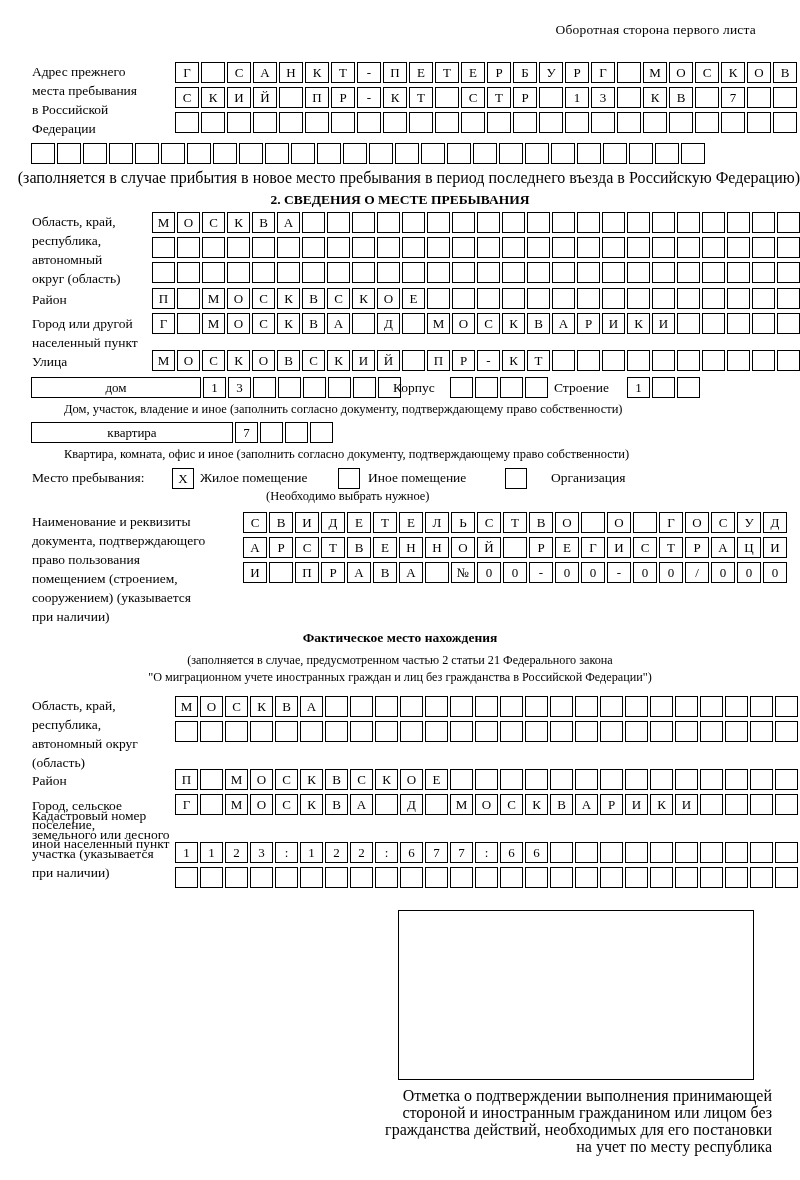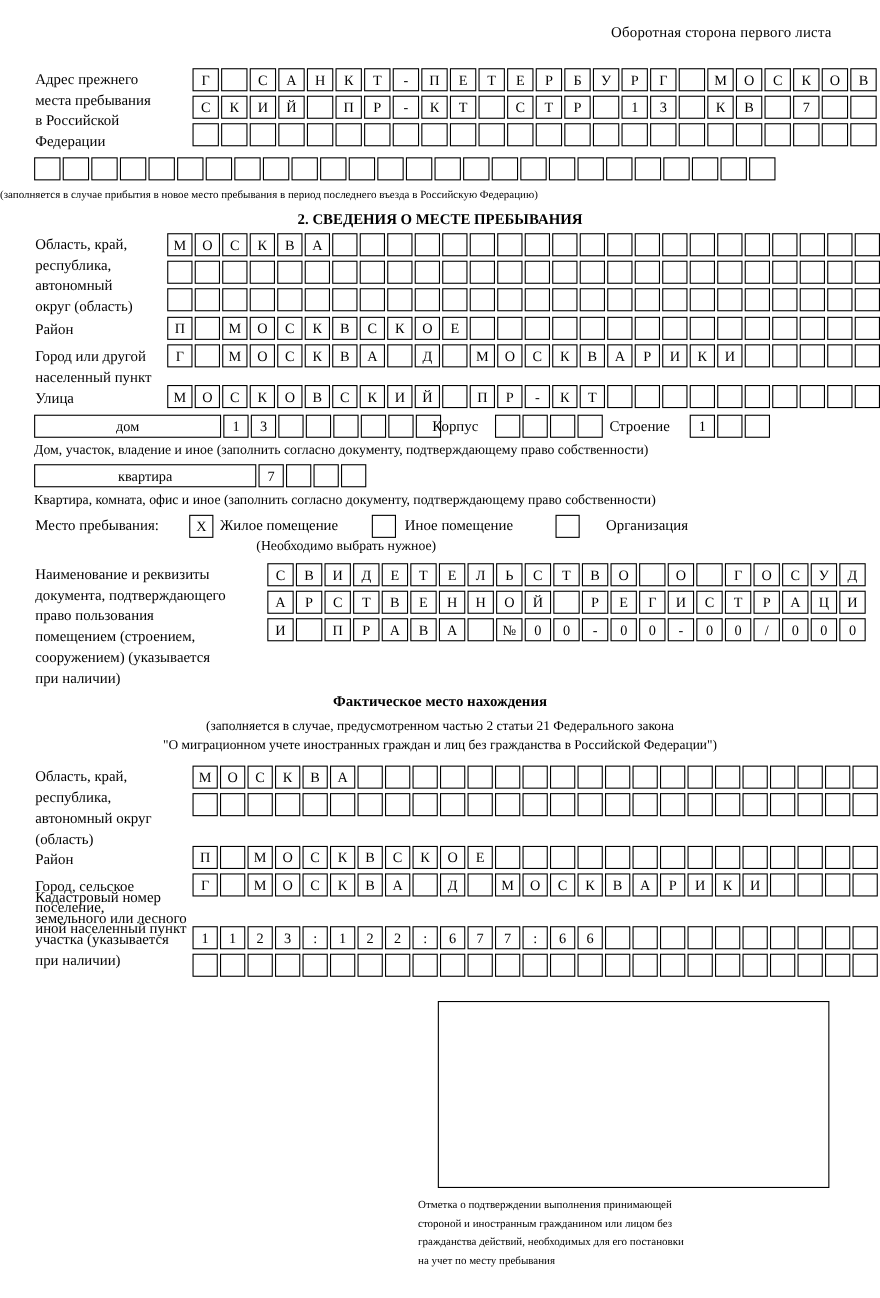--- a/index.html
+++ b/index.html
@@ -28,21 +28,21 @@
     top: 22px;
     font-size: 13.5px;
     letter-spacing: .2px;
   }
 
   .lbl {
     font-size: 13.5px;
     line-height: 19px;
     white-space: pre-line;
   }
-  .lbl-small { font-size: 12.5px; }
+  .lbl-small { font-size: 12.5px; margin-left: 33px; }
 
   .section-title {
     font-size: 13.5px;
     font-weight: bold;
     text-align: center;
     width: 100%;
   }
   .center-note {
     font-size: 12.2px;
     text-align: center;
@@ -82,22 +82,22 @@
     line-height: 21px;
   }
 
   .bigbox {
     border: 1px solid #000;
     box-sizing: border-box;
     background: #fff;
   }
 
   .footnote {
-    font-size: 10px;
-    text-align: left;
+    font-size: 16px;
+    text-align: right;
     line-height: 16px;
   }
 </style>
 </head>
 <body>
 
 <div class="page">
 
   <div class="hdr-right">Оборотная сторона первого листа</div>
 
@@ -726,15 +726,15 @@
         <div class="cell" style="width: 23px;"></div>
         <div class="cell" style="width: 23px;"></div>
         <div class="cell" style="width: 23px;"></div>
       </div>
     </div>
 
   <div class="abs bigbox" style="left:398px; top:910px; width:356px; height:170px;"></div>
   <div class="abs footnote" style="left:380px; top:1088px; width:392px;">Отметка о подтверждении выполнения принимающей</div>
   <div class="abs footnote" style="left:380px; top:1122px; width:392px;">гражданства действий, необходимых для его постановки</div>
   <div class="abs footnote" style="left:380px; top:1105px; width:392px;">стороной и иностранным гражданином или лицом без</div>
-  <div class="abs footnote" style="left:380px; top:1139px; width:392px;">на учет по месту пребывания</div>
+  <div class="abs footnote" style="left:380px; top:1139px; width:392px;">на учет по месту республика</div>
 
 </div>
 
 </body></html>

